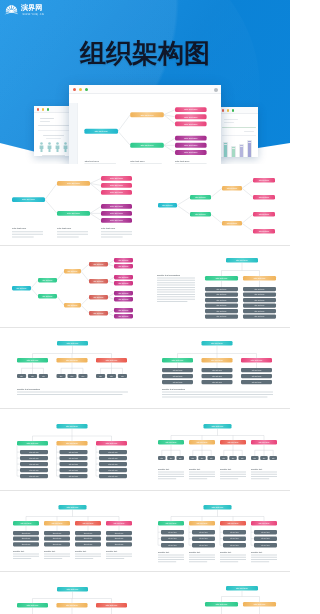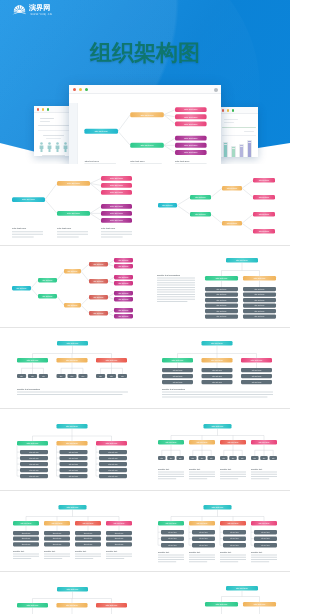--- a/index.html
+++ b/index.html
@@ -9,26 +9,26 @@
 
 .hero{position:relative;width:290px;height:164px;overflow:hidden;background:#fff}
 .hero-blue{position:absolute;left:0;top:0;width:290px;height:162px;
   background:linear-gradient(125deg,#1290e4 0%,#0b82d6 55%,#0c85da 100%);
   clip-path:polygon(0 0,290px 0,290px 143px,258px 148px,145px 160px,36px 152px,0 143px);}
 .hero-blue:after{content:"";position:absolute;left:-40px;top:-60px;width:300px;height:300px;border-radius:50%;
   background:linear-gradient(135deg,rgba(255,255,255,.05),rgba(255,255,255,0));}
 .swoosh{position:absolute;left:-10px;top:0;width:250px;height:200px;
   background:radial-gradient(circle at 0% 0%, rgba(255,255,255,0.07) 0 58%, rgba(255,255,255,0) 59%);}
 
-.logo{position:absolute;left:12px;top:3px;width:58px;height:16px;z-index:6}
+.logo{position:absolute;left:4px;top:3px;width:58px;height:16px;z-index:6}
 .logo-mark{position:absolute;left:0;top:1px;width:15px;height:13px}
 .logo-text{position:absolute;left:17px;top:0px;width:36px;height:15px}
 
 .hero-title{position:absolute;left:0;top:40px;width:290px;text-align:center;z-index:5;
-  color:#0f766e;font-size:22px;line-height:26px;font-weight:bold;letter-spacing:0px;
+  color:#0f172a;font-size:26px;line-height:26px;font-weight:bold;letter-spacing:0px;
   font-family:"DejaVu Sans","Liberation Sans",sans-serif;
   text-shadow:0 1px 2px rgba(0,0,0,.12)}
 
 
 .mock{position:absolute;background:#fff;box-shadow:0 2px 8px rgba(10,60,110,.25);overflow:hidden;z-index:3}
 .mock-bar{height:7px;background:#fafbfc;border-bottom:1px solid #eceef1;position:relative}
 .dot{position:absolute;top:2.2px;width:2.4px;height:2.4px;border-radius:50%}
 
 .mock-left{left:34px;top:106px;width:39px;height:50px}
 .mock-right{left:219px;top:107px;width:39px;height:50px}

